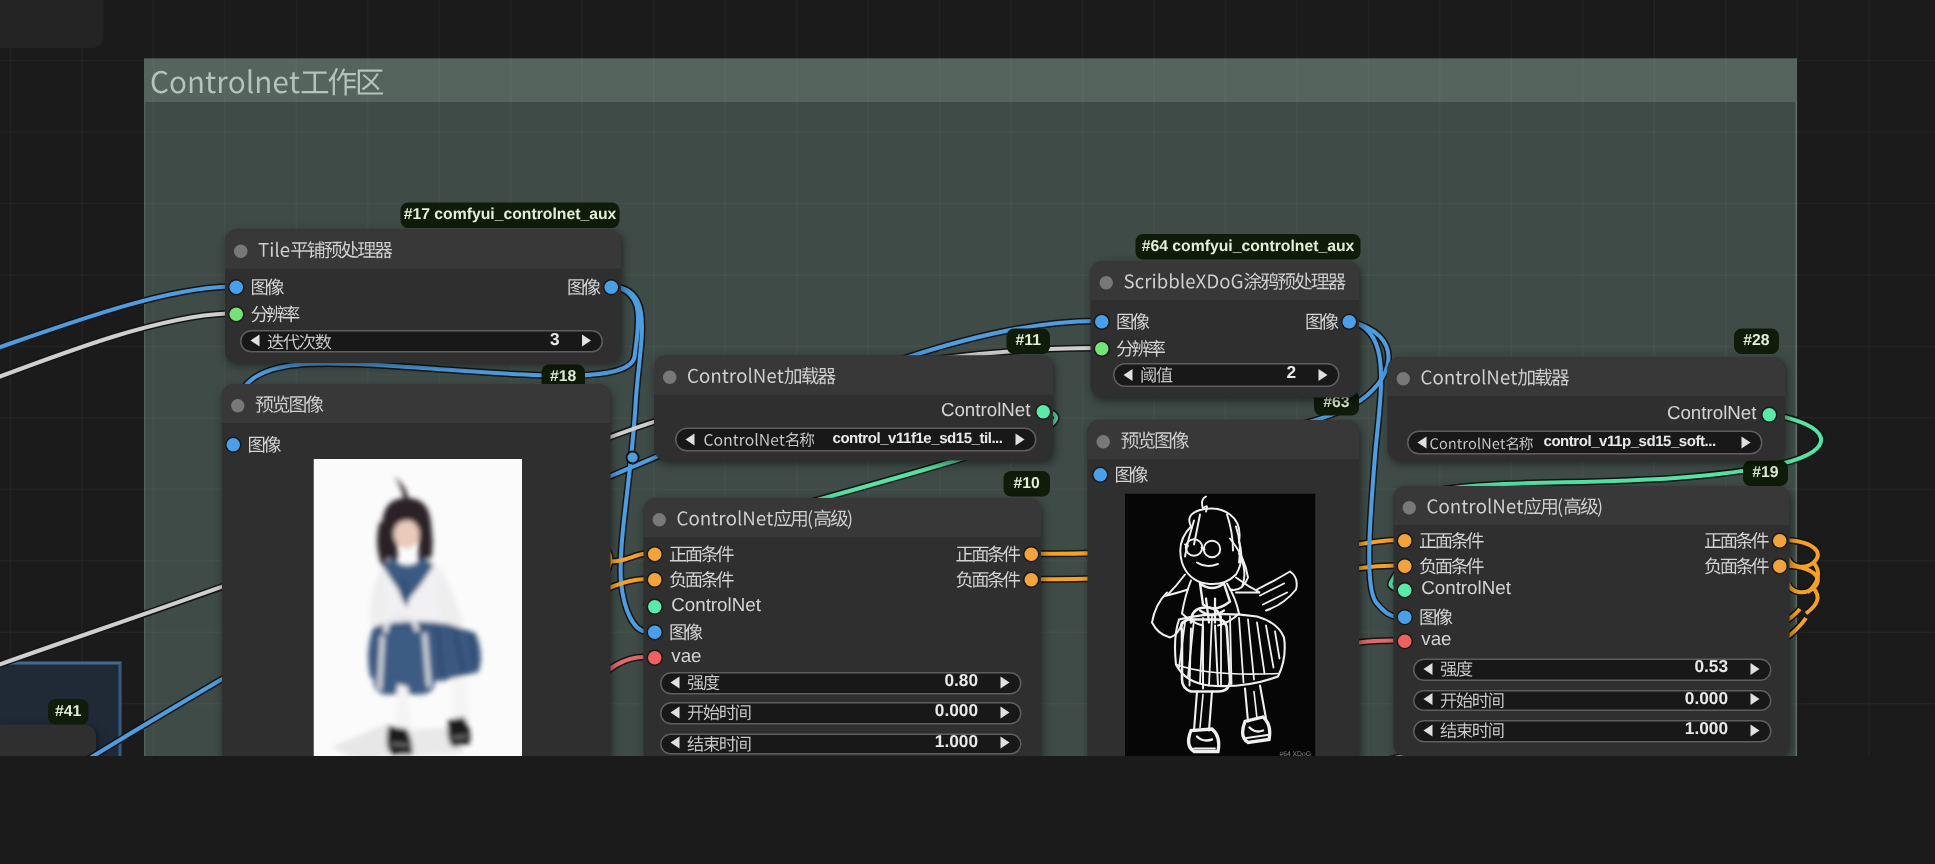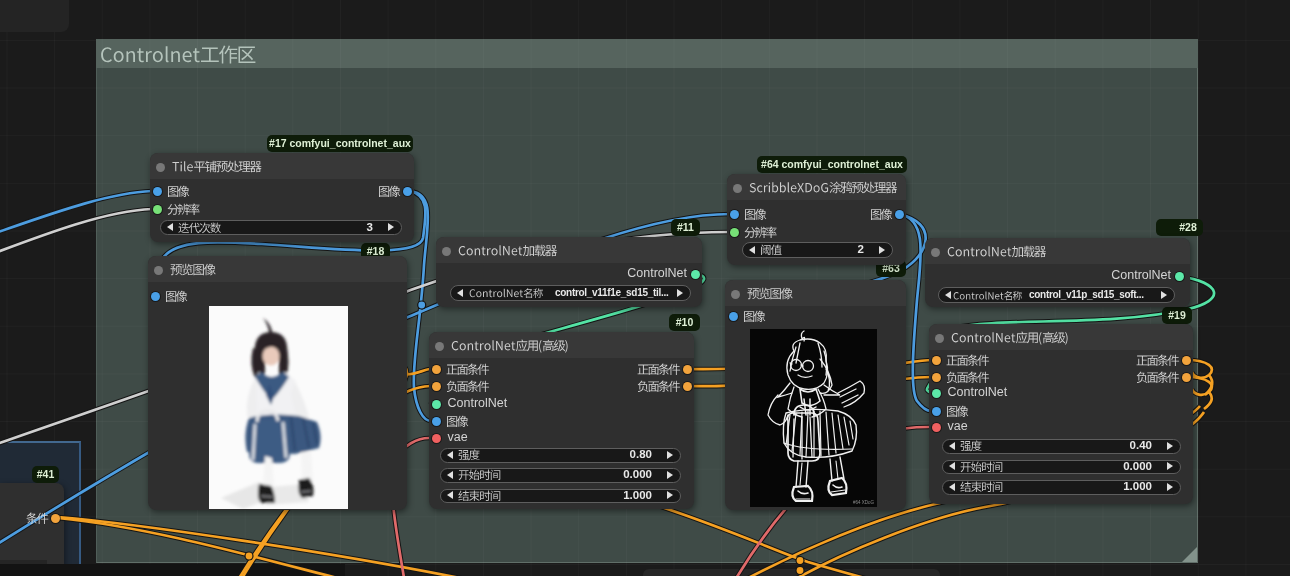--- a/index.html
+++ b/index.html
@@ -1,14 +1,14 @@
 <!DOCTYPE html>
 <html><head><meta charset="utf-8"><style>
 html,body{margin:0;padding:0;background:#1b1b1b;}
-#c{position:relative;width:1290px;height:576px;overflow:hidden;font-family:"Liberation Sans",sans-serif;}
+#c{position:relative;width:1290px;height:504px;overflow:hidden;font-family:"Liberation Sans",sans-serif;}
 .abs{position:absolute;}
 .node{position:absolute;background:#2f2f2f;border-radius:8px;box-shadow:1px 2px 6px rgba(0,0,0,0.45);}
 .ntitle{position:absolute;left:0;top:0;right:0;height:26px;background:#383838;border-radius:8px 8px 0 0;}
 .ndot{position:absolute;left:5.5px;top:9.5px;width:9px;height:9px;border-radius:50%;background:#787878;}
 .slotdot{position:absolute;width:9px;height:9px;border-radius:50%;box-shadow:0 0 0 1px rgba(10,10,10,0.55);}
 .widget{position:absolute;background:#181818;border:1px solid #5e5e5e;border-radius:8px;box-sizing:border-box;}
 .wlat{font-size:11.5px;color:#e8e8e8;font-weight:bold;position:absolute;}
 .wval{font-size:10px;letter-spacing:-0.3px;color:#e8e8e8;font-weight:bold;position:absolute;white-space:nowrap;}
 .badge{position:absolute;background:#0e1c09;border-radius:5px;color:#dff0d6;font-weight:bold;font-size:10.5px;line-height:17px;text-align:center;white-space:nowrap;}
 .arrL{position:absolute;width:0;height:0;border-style:solid;border-width:4.5px 6px 4.5px 0;border-color:transparent #e0e0e0 transparent transparent;}
@@ -164,21 +164,21 @@
       <circle cx="800" cy="560.5" r="3.4" fill="#f5a123"></circle>
       <circle cx="800" cy="570.5" r="4.6" fill="#141414"></circle>
       <circle cx="800" cy="570.5" r="3.4" fill="#f5a123"></circle>
     </svg>
     <div class="badge" style="left:267px;top:135px;width:146px;">#17 comfyui_controlnet_aux</div>
     <div class="badge" style="left:757px;top:156px;width:150px;">#64 comfyui_controlnet_aux</div>
     <div class="badge" style="left:361px;top:243px;width:29px;">#18</div>
     <div class="badge" style="left:671px;top:219px;width:29px;">#11</div>
     <div class="badge" style="left:669px;top:314px;width:31px;">#10</div>
     <div class="badge" style="left:876px;top:260px;width:30px;">#63</div>
-    <div class="badge" style="left:1156px;top:219px;width:30px;padding-left:17px;">#28</div>
+    <div class="badge" style="left:1156px;top:219px;width:30px;">#28</div>
     <div class="badge" style="left:1162px;top:307px;width:30px;">#19</div>
     <div class="badge" style="left:32px;top:466px;width:27px;">#41</div>
     <div class="node" style="left:150px;top:153px;width:264px;height:89px;">
       <div class="ntitle"></div>
       <div class="ndot"></div>
     </div>
     <svg style="position:absolute;left:172.0px;top:158.1px;overflow:visible" width="91" height="18">
       <g transform="translate(0,13.2)">
         <path d="M3.2 0.0H4.3V-8.2H7.1V-9.2H0.4V-8.2H3.2Z M8.6 0.0H9.8V-6.8H8.6ZM9.2 -8.2C9.7 -8.2 10.0 -8.5 10.0 -9.0C10.0 -9.4 9.7 -9.7 9.2 -9.7C8.8 -9.7 8.5 -9.4 8.5 -9.0C8.5 -8.5 8.8 -8.2 9.2 -8.2Z M13.3 0.2C13.6 0.2 13.8 0.1 13.9 0.1L13.8 -0.8C13.7 -0.8 13.6 -0.8 13.5 -0.8C13.4 -0.8 13.2 -0.9 13.2 -1.3V-10.0H12.1V-1.4C12.1 -0.4 12.4 0.2 13.3 0.2Z M18.4 0.2C19.3 0.2 20.0 -0.1 20.6 -0.5L20.2 -1.3C19.7 -1.0 19.2 -0.8 18.5 -0.8C17.2 -0.8 16.3 -1.7 16.2 -3.1H20.8C20.9 -3.3 20.9 -3.5 20.9 -3.8C20.9 -5.7 19.9 -7.0 18.2 -7.0C16.6 -7.0 15.1 -5.6 15.1 -3.4C15.1 -1.2 16.6 0.2 18.4 0.2ZM16.2 -3.9C16.4 -5.3 17.2 -6.1 18.2 -6.1C19.2 -6.1 19.9 -5.3 19.9 -3.9Z M23.6 -7.9C24.1 -7.0 24.6 -5.7 24.7 -5.0L25.6 -5.3C25.4 -6.0 24.9 -7.2 24.4 -8.1ZM30.8 -8.2C30.5 -7.3 30.0 -6.0 29.5 -5.2L30.3 -5.0C30.8 -5.7 31.4 -6.9 31.8 -7.9ZM22.1 -4.4V-3.4H27.1V1.0H28.1V-3.4H33.3V-4.4H28.1V-8.7H32.6V-9.7H22.7V-8.7H27.1V-4.4Z M42.1 -10.0C42.6 -9.7 43.2 -9.2 43.6 -8.8L44.1 -9.4C43.8 -9.7 43.1 -10.1 42.6 -10.5ZM34.8 -10.5C34.5 -9.3 33.8 -8.2 33.0 -7.4C33.2 -7.2 33.4 -6.8 33.5 -6.6C33.9 -7.1 34.4 -7.6 34.7 -8.2H37.4V-9.1H35.2C35.3 -9.5 35.5 -9.9 35.6 -10.2ZM33.3 -4.3V-3.4H35.1V-1.0C35.1 -0.4 34.7 -0.0 34.5 0.1C34.6 0.3 34.9 0.7 34.9 0.9C35.1 0.7 35.5 0.5 37.7 -0.9C37.6 -1.1 37.5 -1.4 37.5 -1.6L36.0 -0.8V-3.4H37.6V-4.3H36.0V-6.0H37.2V-6.8H34.0V-6.0H35.1V-4.3ZM40.8 -10.5V-8.8H37.9V-8.0H40.8V-6.9H38.2V1.0H39.1V-1.8H40.8V0.9H41.6V-1.8H43.3V-0.0C43.3 0.1 43.2 0.1 43.1 0.1C43.0 0.1 42.6 0.1 42.2 0.1C42.3 0.4 42.5 0.7 42.5 1.0C43.1 1.0 43.5 0.9 43.8 0.8C44.1 0.7 44.1 0.4 44.1 -0.0V-6.9H41.6V-8.0H44.4V-8.8H41.6V-10.5ZM39.1 -4.0H40.8V-2.6H39.1ZM39.1 -4.8V-6.1H40.8V-4.8ZM43.3 -4.0V-2.6H41.6V-4.0ZM43.3 -4.8H41.6V-6.1H43.3Z M52.2 -6.2V-3.7C52.2 -2.4 51.9 -0.7 48.9 0.3C49.1 0.4 49.4 0.8 49.5 0.9C52.7 -0.2 53.1 -2.1 53.1 -3.7V-6.2ZM52.9 -1.1C53.6 -0.5 54.7 0.4 55.1 1.0L55.8 0.3C55.3 -0.2 54.3 -1.1 53.5 -1.7ZM44.9 -7.6C45.7 -7.1 46.6 -6.4 47.3 -5.9H44.3V-5.0H46.3V-0.1C46.3 0.0 46.3 0.1 46.1 0.1C45.9 0.1 45.3 0.1 44.7 0.1C44.8 0.3 45.0 0.7 45.0 1.0C45.9 1.0 46.4 1.0 46.8 0.8C47.1 0.7 47.2 0.4 47.2 -0.1V-5.0H48.6C48.3 -4.4 48.1 -3.7 47.9 -3.2L48.6 -3.0C48.9 -3.7 49.3 -4.8 49.6 -5.8L49.0 -5.9L48.9 -5.9H48.1L48.3 -6.2C48.0 -6.4 47.6 -6.7 47.2 -7.0C47.9 -7.7 48.7 -8.7 49.3 -9.6L48.7 -10.0L48.5 -9.9H44.5V-9.1H47.9C47.5 -8.5 47.0 -7.9 46.5 -7.5L45.4 -8.2ZM50.0 -7.9V-1.9H50.9V-7.0H54.4V-1.9H55.3V-7.9H52.8L53.3 -9.1H55.8V-10.0H49.6V-9.1H52.3C52.2 -8.7 52.1 -8.2 51.9 -7.9Z M60.3 -7.7C60.1 -5.9 59.6 -4.5 59.0 -3.3C58.5 -4.1 58.1 -5.2 57.8 -6.6C57.9 -6.9 58.0 -7.3 58.1 -7.7ZM57.8 -10.5C57.4 -8.0 56.6 -5.6 55.6 -4.3C55.9 -4.2 56.2 -4.0 56.4 -3.8C56.7 -4.2 57.0 -4.8 57.3 -5.4C57.6 -4.2 58.1 -3.2 58.5 -2.4C57.7 -1.2 56.7 -0.3 55.4 0.3C55.7 0.4 56.0 0.8 56.2 1.0C57.4 0.4 58.3 -0.4 59.1 -1.6C60.7 0.2 62.7 0.6 64.8 0.6H66.7C66.7 0.3 66.9 -0.1 67.1 -0.4C66.6 -0.4 65.3 -0.4 64.9 -0.4C63.0 -0.4 61.1 -0.7 59.7 -2.4C60.5 -3.9 61.1 -5.9 61.4 -8.4L60.8 -8.6L60.6 -8.5H58.4C58.5 -9.1 58.6 -9.6 58.7 -10.2ZM62.7 -10.5V-1.3H63.7V-6.5C64.5 -5.5 65.5 -4.3 65.9 -3.6L66.7 -4.1C66.2 -5.0 65.0 -6.4 64.0 -7.4L63.7 -7.2V-10.5Z M72.2 -6.8H74.1V-5.1H72.2ZM74.9 -6.8H76.8V-5.1H74.9ZM72.2 -9.1H74.1V-7.5H72.2ZM74.9 -9.1H76.8V-7.5H74.9ZM70.2 -0.3V0.6H78.3V-0.3H75.0V-2.0H77.9V-2.9H75.0V-4.3H77.7V-9.9H71.3V-4.3H74.0V-2.9H71.1V-2.0H74.0V-0.3ZM66.6 -1.2 66.9 -0.3C68.0 -0.7 69.4 -1.2 70.8 -1.6L70.6 -2.5L69.2 -2.1V-5.2H70.5V-6.0H69.2V-8.8H70.7V-9.7H66.8V-8.8H68.3V-6.0H66.9V-5.2H68.3V-1.8C67.7 -1.6 67.1 -1.4 66.6 -1.2Z M79.9 -9.1H82.0V-7.4H79.9ZM85.2 -9.1H87.4V-7.4H85.2ZM85.1 -6.1C85.6 -5.9 86.2 -5.5 86.7 -5.2H83.1C83.3 -5.7 83.6 -6.1 83.8 -6.5L82.9 -6.7V-9.9H79.0V-6.6H82.8C82.6 -6.1 82.3 -5.7 82.0 -5.2H78.1V-4.4H81.1C80.3 -3.7 79.2 -3.0 77.8 -2.5C78.0 -2.3 78.2 -2.0 78.3 -1.8L79.0 -2.1V1.0H79.9V0.6H82.0V0.9H82.9V-2.9H80.5C81.2 -3.3 81.8 -3.9 82.4 -4.4H84.7C85.2 -3.8 85.9 -3.3 86.6 -2.9H84.3V1.0H85.2V0.6H87.4V0.9H88.3V-2.1L89.0 -1.9C89.1 -2.1 89.3 -2.4 89.6 -2.6C88.2 -2.9 86.8 -3.6 85.8 -4.4H89.3V-5.2H87.1L87.4 -5.6C87.0 -5.9 86.2 -6.3 85.6 -6.6ZM84.3 -9.9V-6.6H88.3V-9.9ZM79.9 -0.2V-2.0H82.0V-0.2ZM85.2 -0.2V-2.0H87.4V-0.2Z" fill="#cfcfcf" fill-opacity="1.0"></path>
       </g>
@@ -430,21 +430,21 @@
       </g>
     </svg>
     <div class="widget" style="left:942px;top:439px;width:239px;height:14.5px;"></div>
     <div class="arrL" style="left:949px;top:441.75px;"></div>
     <div class="arrR" style="left:1167px;top:441.75px;"></div>
     <svg style="position:absolute;left:960.0px;top:438.3px;overflow:visible" width="23" height="16">
       <g transform="translate(0,12.2)">
         <path d="M5.9 -8.3H9.3V-6.9H5.9ZM5.2 -9.1V-6.2H7.2V-5.1H4.9V-2.0H7.2V-0.4L4.4 -0.2L4.5 0.6C6.0 0.5 8.0 0.4 10.0 0.2C10.2 0.5 10.3 0.8 10.3 1.0L11.1 0.7C10.9 -0.0 10.2 -1.1 9.6 -1.8L8.9 -1.5C9.2 -1.2 9.4 -0.9 9.6 -0.5L8.0 -0.4V-2.0H10.4V-5.1H8.0V-6.2H10.1V-9.1ZM5.7 -4.4H7.2V-2.8H5.7ZM8.0 -4.4H9.6V-2.8H8.0ZM1.0 -6.5C0.9 -5.4 0.7 -4.0 0.5 -3.1H1.0L3.3 -3.1C3.2 -1.1 3.0 -0.3 2.8 -0.0C2.7 0.1 2.6 0.1 2.4 0.1C2.2 0.1 1.7 0.1 1.2 0.0C1.3 0.2 1.4 0.6 1.4 0.8C2.0 0.9 2.5 0.9 2.8 0.8C3.1 0.8 3.3 0.7 3.5 0.5C3.8 0.1 4.0 -0.9 4.2 -3.5C4.2 -3.6 4.2 -3.9 4.2 -3.9H1.5C1.5 -4.4 1.6 -5.1 1.7 -5.7H4.2V-9.1H0.7V-8.3H3.4V-6.5Z M15.0 -7.4V-6.4H13.2V-5.7H15.0V-3.8H19.5V-5.7H21.4V-6.4H19.5V-7.4H18.7V-6.4H15.9V-7.4ZM18.7 -5.7V-4.5H15.9V-5.7ZM19.3 -2.3C18.8 -1.7 18.1 -1.3 17.3 -0.9C16.4 -1.3 15.8 -1.8 15.3 -2.3ZM13.3 -3.0V-2.3H14.8L14.5 -2.2C14.9 -1.5 15.6 -1.0 16.3 -0.5C15.2 -0.2 14.0 0.0 12.8 0.1C12.9 0.3 13.1 0.6 13.2 0.9C14.6 0.7 16.0 0.4 17.2 -0.1C18.4 0.4 19.7 0.7 21.2 0.9C21.3 0.7 21.5 0.4 21.7 0.2C20.4 0.1 19.2 -0.2 18.2 -0.5C19.2 -1.1 20.0 -1.8 20.6 -2.8L20.0 -3.1L19.9 -3.0ZM16.0 -9.5C16.2 -9.2 16.4 -8.8 16.5 -8.5H12.0V-5.4C12.0 -3.7 12.0 -1.2 11.0 0.5C11.2 0.6 11.6 0.8 11.8 0.9C12.8 -0.9 12.9 -3.6 12.9 -5.4V-7.7H21.5V-8.5H17.5C17.3 -8.9 17.1 -9.3 16.9 -9.7Z" fill="#c9c9c9" fill-opacity="1.0"></path>
       </g>
     </svg>
-    <div class="wlat" style="right:138px;top:439.25px;">0.40</div>
+    <div class="wlat" style="right:138px;top:439.25px;">0.53</div>
     <div class="widget" style="left:942px;top:459.5px;width:239px;height:14.5px;"></div>
     <div class="arrL" style="left:949px;top:462.25px;"></div>
     <div class="arrR" style="left:1167px;top:462.25px;"></div>
     <svg style="position:absolute;left:960.0px;top:458.8px;overflow:visible" width="44" height="16">
       <g transform="translate(0,12.2)">
         <path d="M7.5 -8.1V-4.8H4.2V-5.3V-8.1ZM0.6 -4.8V-4.0H3.3C3.2 -2.4 2.6 -0.9 0.6 0.3C0.9 0.5 1.2 0.8 1.3 1.0C3.4 -0.4 4.0 -2.2 4.2 -4.0H7.5V0.9H8.3V-4.0H10.9V-4.8H8.3V-8.1H10.6V-8.9H1.0V-8.1H3.4V-5.3L3.4 -4.8Z M15.9 -3.8V0.9H16.7V0.4H20.2V0.9H21.0V-3.8ZM16.7 -0.4V-3.0H20.2V-0.4ZM15.5 -4.7C15.9 -4.8 16.4 -4.9 20.6 -5.2C20.8 -4.9 20.9 -4.6 21.0 -4.4L21.7 -4.8C21.4 -5.6 20.6 -7.0 19.8 -8.0L19.1 -7.7C19.5 -7.2 19.9 -6.5 20.2 -5.9L16.6 -5.7C17.3 -6.8 18.1 -8.1 18.7 -9.4L17.8 -9.7C17.2 -8.2 16.3 -6.7 16.0 -6.3C15.7 -5.8 15.5 -5.6 15.2 -5.5C15.3 -5.3 15.5 -4.9 15.5 -4.7ZM12.9 -6.5H14.2C14.1 -5.0 13.8 -3.8 13.4 -2.8C13.0 -3.1 12.6 -3.4 12.3 -3.7C12.5 -4.5 12.7 -5.5 12.9 -6.5ZM11.3 -3.4C11.9 -3.0 12.5 -2.5 13.1 -2.0C12.6 -1.0 11.9 -0.2 11.1 0.2C11.2 0.4 11.5 0.7 11.6 0.9C12.5 0.4 13.2 -0.4 13.7 -1.4C14.2 -1.0 14.5 -0.6 14.8 -0.2L15.3 -0.9C15.0 -1.3 14.6 -1.8 14.1 -2.2C14.6 -3.5 14.9 -5.2 15.1 -7.2L14.6 -7.3L14.4 -7.3H13.1C13.2 -8.1 13.4 -8.9 13.5 -9.6L12.6 -9.6C12.6 -8.9 12.5 -8.1 12.3 -7.3H11.1V-6.5H12.1C11.9 -5.3 11.6 -4.2 11.3 -3.4Z M26.7 -5.2C27.3 -4.3 28.0 -3.1 28.4 -2.4L29.2 -2.8C28.8 -3.5 28.0 -4.7 27.4 -5.6ZM24.9 -4.6V-2.0H23.0V-4.6ZM24.9 -5.4H23.0V-7.9H24.9ZM22.1 -8.7V-0.3H23.0V-1.2H25.7V-8.7ZM30.0 -9.6V-7.4H26.3V-6.5H30.0V-0.4C30.0 -0.1 29.9 -0.1 29.7 -0.1C29.4 -0.0 28.6 -0.0 27.7 -0.1C27.8 0.2 27.9 0.6 28.0 0.8C29.1 0.8 29.9 0.8 30.3 0.6C30.7 0.5 30.9 0.3 30.9 -0.4V-6.5H32.3V-7.4H30.9V-9.6Z M32.8 -7.1V0.9H33.7V-7.1ZM33.0 -9.1C33.5 -8.6 34.1 -7.9 34.4 -7.4L35.1 -7.9C34.8 -8.3 34.2 -9.0 33.7 -9.5ZM36.2 -3.4H38.9V-1.8H36.2ZM36.2 -5.6H38.9V-4.1H36.2ZM35.4 -6.4V-1.1H39.7V-6.4ZM35.8 -9.0V-8.2H41.4V-0.1C41.4 0.0 41.4 0.1 41.2 0.1C41.1 0.1 40.6 0.1 40.1 0.1C40.2 0.3 40.3 0.7 40.4 0.9C41.1 0.9 41.6 0.9 41.9 0.7C42.2 0.6 42.3 0.4 42.3 -0.1V-9.0Z" fill="#c9c9c9" fill-opacity="1.0"></path>
       </g>
     </svg>
     <div class="wlat" style="right:138px;top:459.75px;">0.000</div>
     <div class="widget" style="left:942px;top:480px;width:239px;height:14.5px;"></div>

